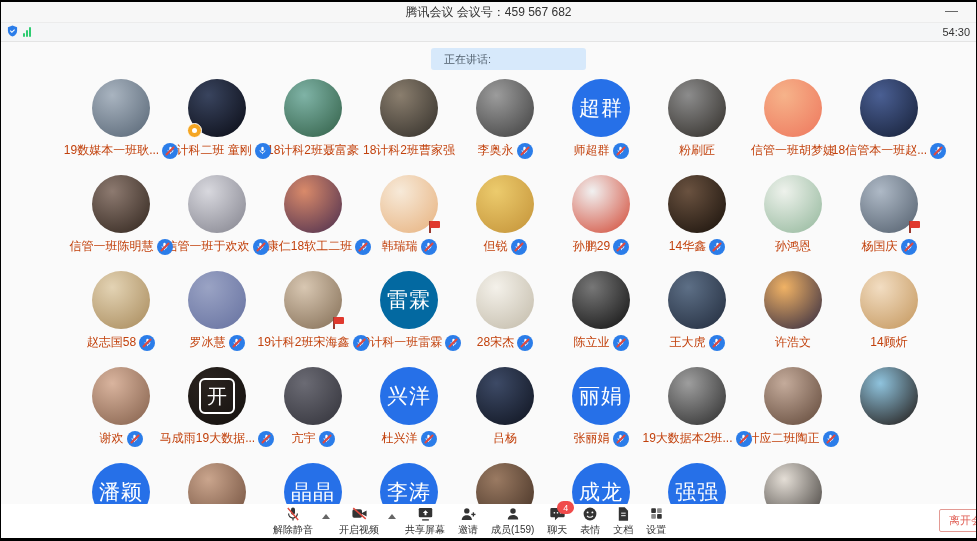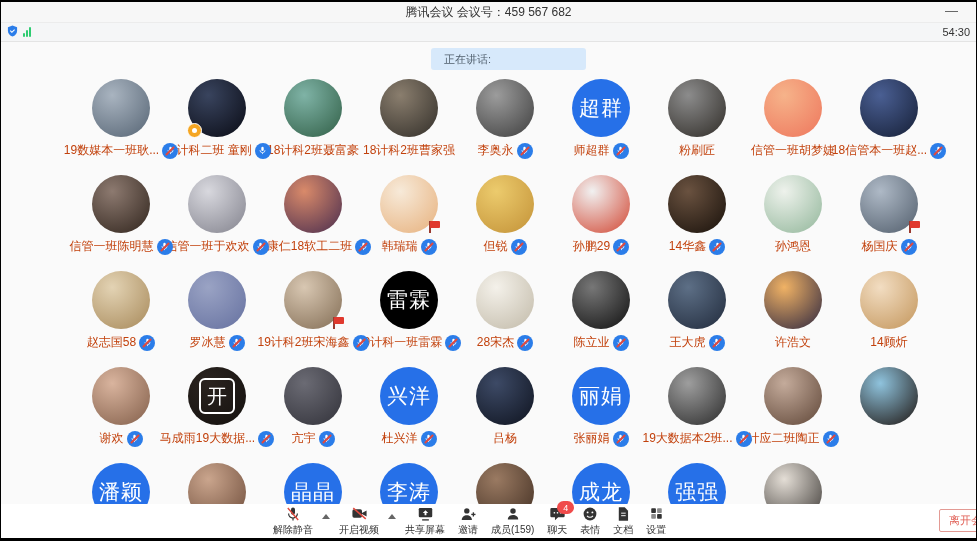--- a/index.html
+++ b/index.html
@@ -323,21 +323,21 @@
             <span class="mic muted">
               <svg width="9" height="9" viewBox="0 0 12 12">
                 <rect x="4.4" y="1" width="3.2" height="5.6" rx="1.6" fill="#fff"></rect>
                 <path d="M2.6 5.5a3.4 3.4 0 0 0 6.8 0" fill="none" stroke="#fff" stroke-width="1"></path>
                 <line x1="6" y1="9" x2="6" y2="10.8" stroke="#fff" stroke-width="1"></line>
               </svg>
             </span>
           </div>
         </div>
         <div class="cell">
-          <div class="avatar" style="background: #000000;">
+          <div class="avatar" style="background: #0369a1;">
             <span class="initials">雷霖</span>
           </div>
           <div class="namerow">
             <span class="pname">19计科一班雷霖</span>
             <span class="mic muted">
               <svg width="9" height="9" viewBox="0 0 12 12">
                 <rect x="4.4" y="1" width="3.2" height="5.6" rx="1.6" fill="#fff"></rect>
                 <path d="M2.6 5.5a3.4 3.4 0 0 0 6.8 0" fill="none" stroke="#fff" stroke-width="1"></path>
                 <line x1="6" y1="9" x2="6" y2="10.8" stroke="#fff" stroke-width="1"></line>
               </svg>

